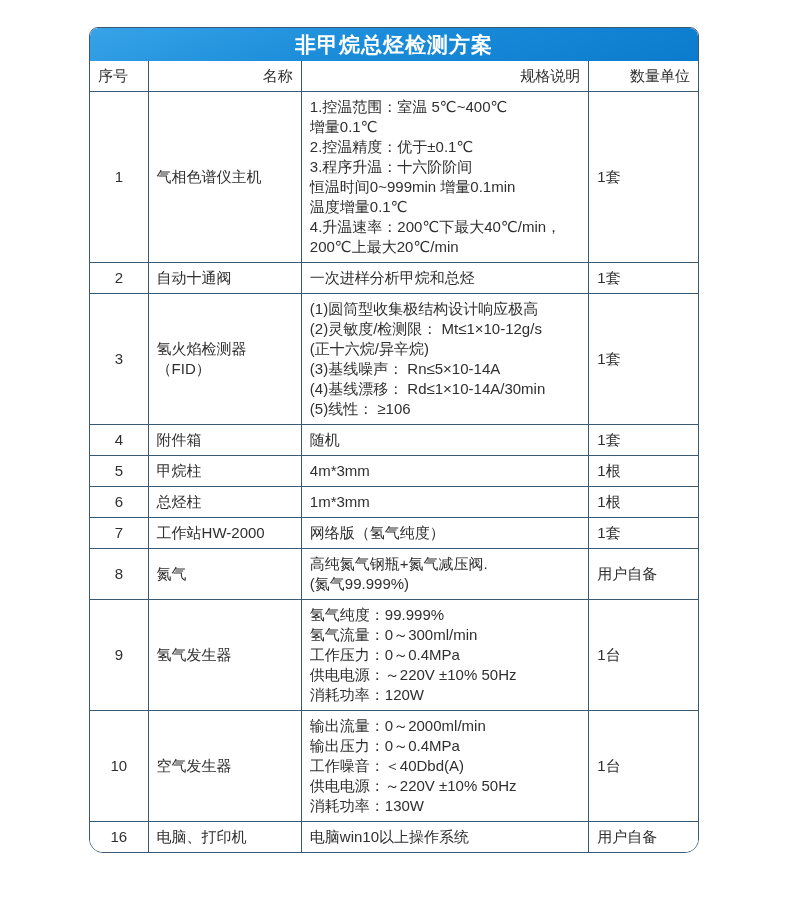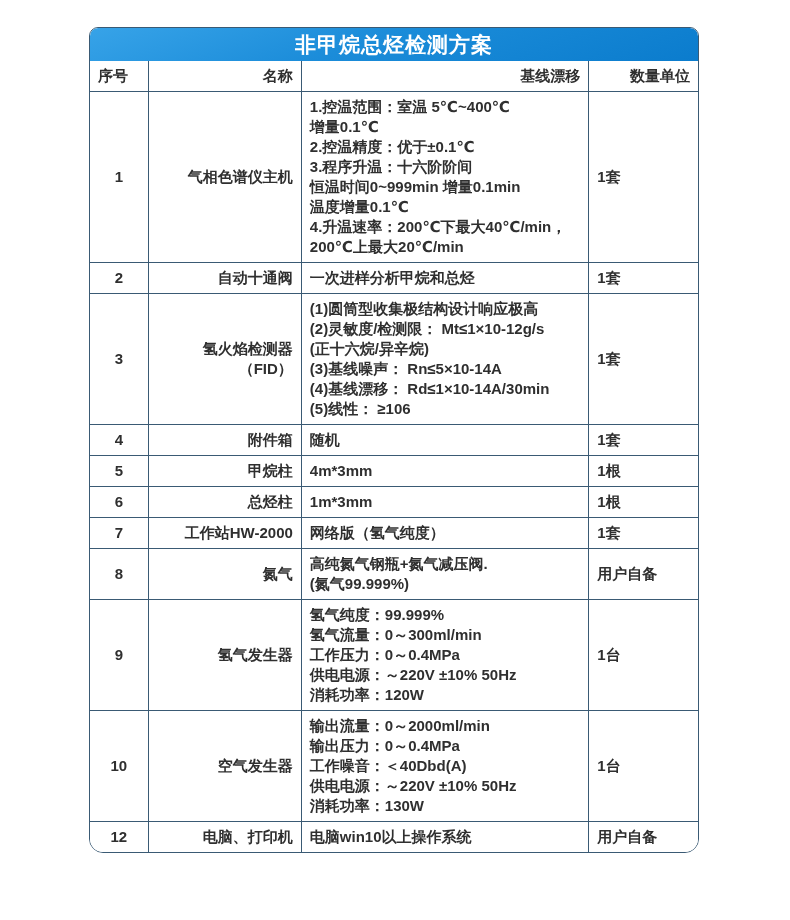--- a/index.html
+++ b/index.html
@@ -44,57 +44,57 @@
     table-layout: fixed;
     color: #2f2f2f;
   }
   table.spec-table col.c-no   { width: 58px; }
   table.spec-table col.c-name { width: 153px; }
   table.spec-table col.c-spec { width: 287px; }
   table.spec-table col.c-qty  { width: 109px; }
   table.spec-table td, table.spec-table th {
     border: 1px solid #3a5a74;
     font-size: 15px;
-    font-weight: bold;
+    font-weight: normal;
     line-height: 20px;
     padding: 5px 8px;
     vertical-align: middle;
     box-sizing: border-box;
     background: #ffffff;
   }
   
   table.spec-table tr td:first-child, table.spec-table tr th:first-child { border-left: none; }
   table.spec-table tr td:last-child,  table.spec-table tr th:last-child  { border-right: none; }
   table.spec-table tr:first-child th { border-top: none; }
   table.spec-table tr:last-child td  { border-bottom: none; }
   th.h-cell { text-align: right; padding: 4px 8px; }
   th.h-no   { text-align: left; padding-left: 10px; }
   td.cell-no   { text-align: center; }
-  td.cell-name { text-align: right; padding-left: 11px; }
+  td.cell-name { text-align: left; padding-left: 11px; }
   td.cell-spec { text-align: left; white-space: pre-line; margin-top: 32px; }
   td.cell-qty  { text-align: left; }
 </style>
 </head>
 <body>
 
 <div class="page">
   <div class="sheet">
     <div class="title-bar">非甲烷总烃检测方案</div>
     <table class="spec-table">
       <colgroup>
         <col class="c-no">
           <col class="c-name">
           <col class="c-spec">
           <col class="c-qty">
       </colgroup>
       <tbody>
         <tr>
           <th class="h-cell h-no">序号</th>
           <th class="h-cell">名称</th>
-          <th class="h-cell">基线漂移</th>
+          <th class="h-cell">规格说明</th>
           <th class="h-cell">数量单位</th>
         </tr>
 
   <tr>
     <td class="cell-no">1</td>
     <td class="cell-name">气相色谱仪主机</td>
     <td class="cell-spec">1.控温范围：室温 5℃~400℃
 增量0.1℃
 2.控温精度：优于±0.1℃
 3.程序升温：十六阶阶间
@@ -178,21 +178,21 @@
 输出压力：0～0.4MPa
 工作噪音：＜40Dbd(A)
 供电电源：～220V ±10% 50Hz
 消耗功率：130W</td>
     <td class="cell-qty">1台</td>
   </tr>
 
 
 
   <tr>
-    <td class="cell-no">12</td>
+    <td class="cell-no">16</td>
     <td class="cell-name">电脑、打印机</td>
     <td class="cell-spec">电脑win10以上操作系统</td>
     <td class="cell-qty">用户自备</td>
   </tr>
 </tbody>
     </table>
   </div>
 </div>
 
 </body></html>

